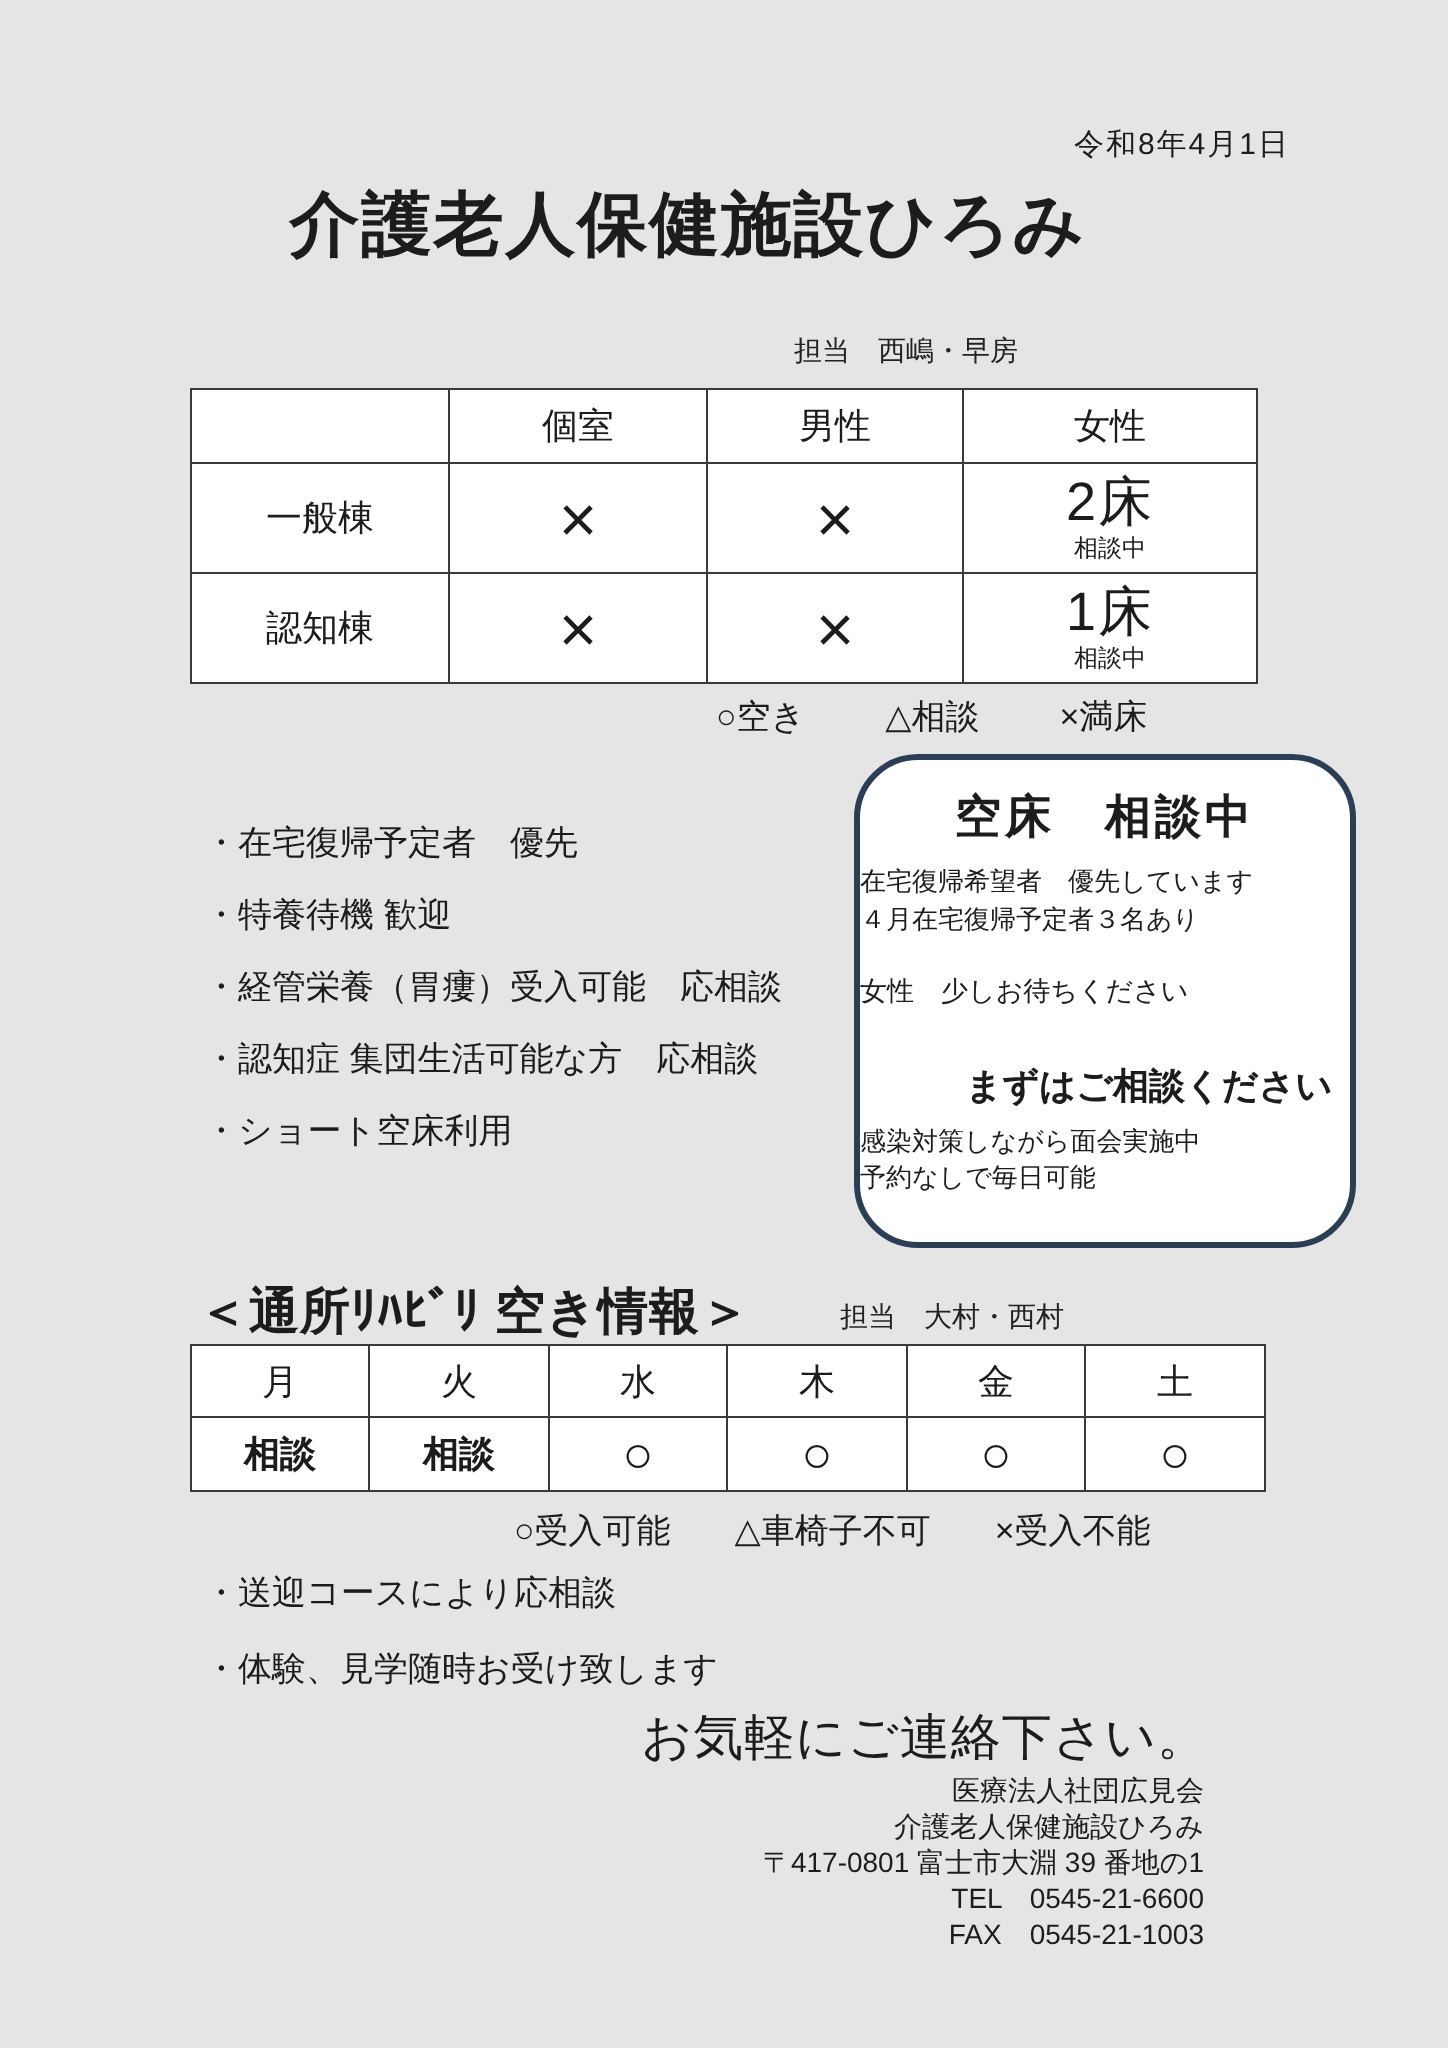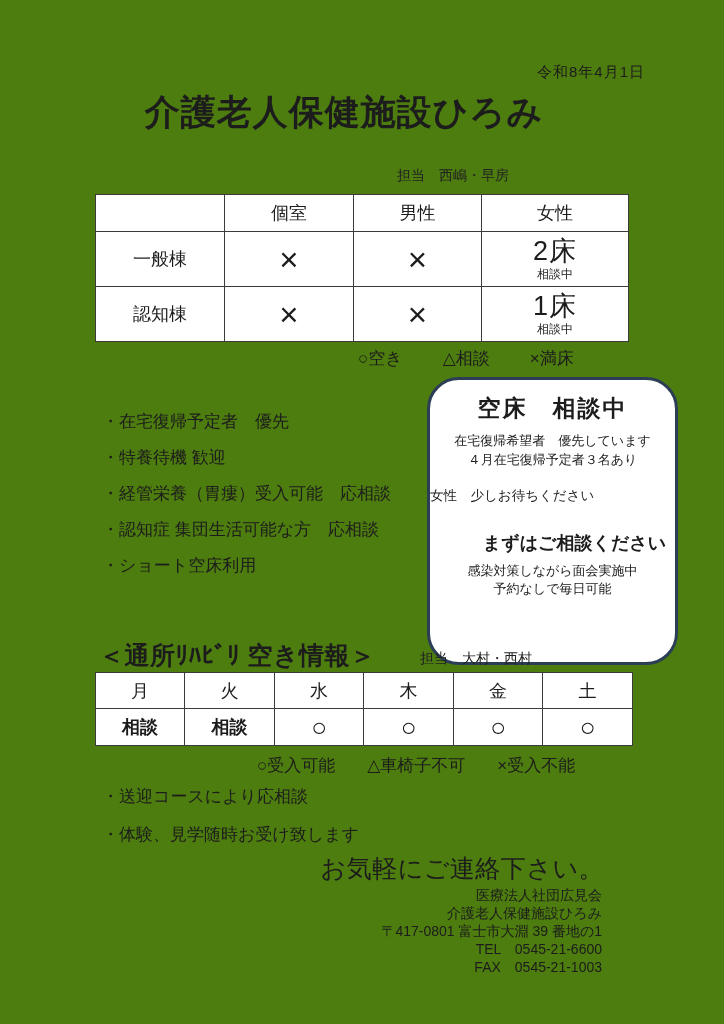--- a/index.html
+++ b/index.html
@@ -6,21 +6,21 @@
   html, body { background: #ffffff; }
   body {
     font-family: "Liberation Sans", "DejaVu Sans", sans-serif;
     color: #1c1c1c;
     -webkit-font-smoothing: antialiased;
   }
   .page {
     position: relative;
     width: 724px;
     height: 1024px;
-    background: #4d7c0f;
+    background: #e5e5e5;
     overflow: hidden;
   }
   
   .date {
     position: absolute;
     top: 63px;
     right: 79px;
     font-size: 15px;
     letter-spacing: 1px;
   }
@@ -95,34 +95,34 @@
   .notes1 { top: 413px; left: 102px; }
   .notes2 { top: 788px; left: 102px; }
   .notes .note { margin-bottom: 19px; white-space: nowrap; }
   .notes2 .note { margin-bottom: 21px; }
   
   .notice-box {
     position: absolute;
     top: 377px;
     left: 427px;
     width: 251px;
-    height: 288px;
+    height: 247px;
     border: 3px solid #2b3e55;
     border-radius: 32px;
     background: #fff;
   }
   .notice-box .bx-title {
     margin-top: 13px;
     text-align: center;
     font-size: 23px;
     font-weight: bold;
     letter-spacing: 2px;
   }
   .notice-box .bx-line {
-    text-align: center;
+    text-align: left;
     font-size: 13px;
     line-height: 1.15;
     white-space: nowrap;
   }
   .notice-box .bx-l1 { margin-top: 10px; }
   .notice-box .bx-l2 { margin-top: 4px; }
   .notice-box .bx-left {
     text-align: left;
     font-size: 13.5px;
     white-space: nowrap;

